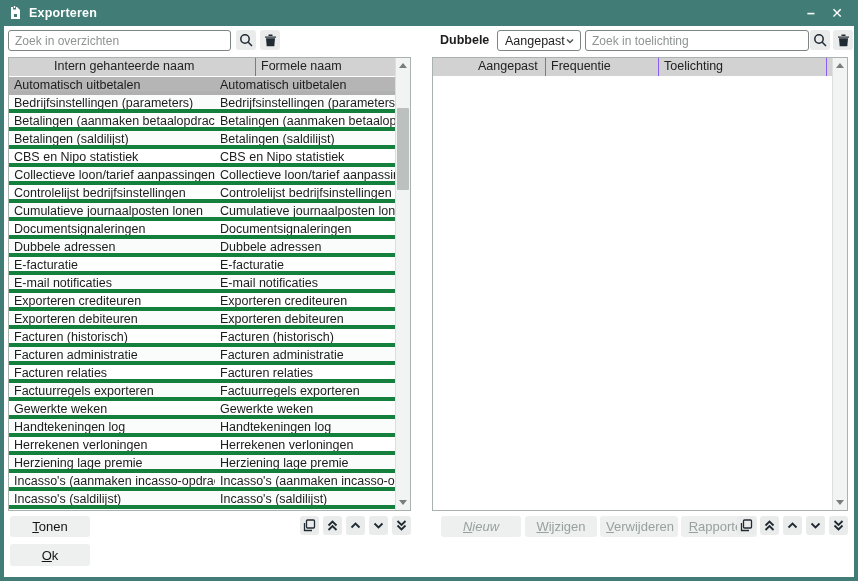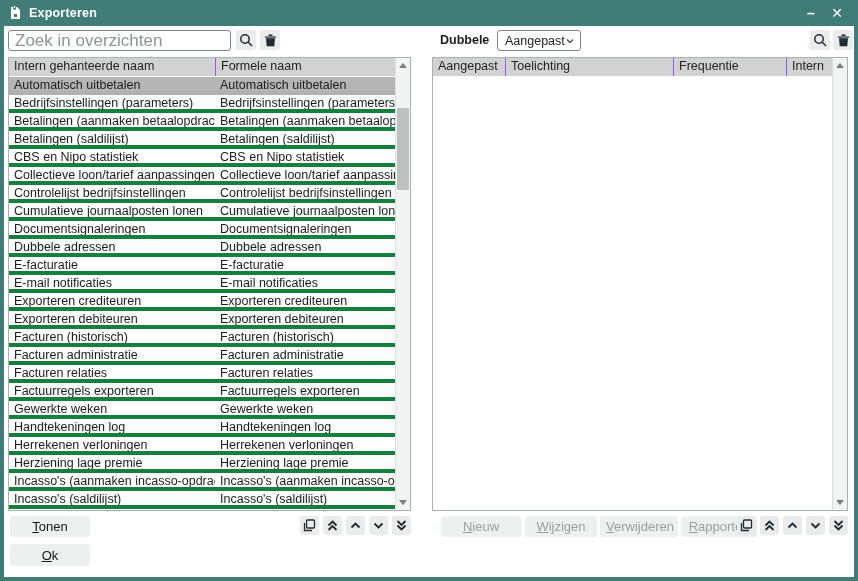--- a/index.html
+++ b/index.html
@@ -7,26 +7,26 @@
   .window{position:relative;width:858px;height:581px;background:#417d76;overflow:hidden;}
   
   .titlebar{position:absolute;left:0;top:0;width:100%;height:26px;display:flex;align-items:center;padding-left:9px;}
   .title-icon{display:flex;align-items:center;}
   .title{color:#ffffff;font-size:12.5px;font-weight:bold;margin-left:7px;letter-spacing:.2px;}
   .win-controls{margin-left:auto;display:flex;align-items:center;margin-right:8px;}
   .win-btn{color:#ffffff;width:26px;height:22px;display:flex;align-items:center;justify-content:center;font-size:14px;font-weight:bold;cursor:default;}
   
   .content{position:absolute;left:4px;top:26px;width:850px;height:551px;background:#ffffff;}
   
-  .search-input{position:absolute;height:21px;border:1px solid #7d8583;border-radius:3px;padding:0 6px;font-size:17px;color:#333;font-family:inherit;outline:none;background:#fff;}
+  .search-input{position:absolute;height:21px;border:1px solid #7d8583;border-radius:3px;padding:0 6px;font-size:12px;color:#333;font-family:inherit;outline:none;background:#fff;}
   .search-input::placeholder{color:#8d9492;}
   .icon-btn{position:absolute;width:20px;height:20px;background:#e9eceb;border:none;border-radius:3px;display:flex;align-items:center;justify-content:center;padding:0;cursor:default;}
   
   .tbl{position:absolute;border:1px solid #aab2b0;background:#fff;}
-  .tbl-header{display:flex;height:18px;background:#d2d2d2;color:#222;font-size:12.5px;}
+  .tbl-header{display:flex;height:18px;background:#d2d2d2;color:#222;font-size:12.5px;padding-left:40px;}
   .tbl-header>div{padding:1px 0 0 5px;overflow:hidden;white-space:nowrap;}
   .tbl-header>div+div{border-left:1px solid #8b5cf6;}
   .tbl-body{position:absolute;left:0;top:19px;bottom:0;overflow:hidden;}
   .lt-row{display:flex;height:18px;line-height:17px;font-size:12.5px;color:#1c1c1c;border-bottom:4px solid #15803d;background:#fff;}
   .lt-row:nth-child(even){background:#fafcfb;}
   .lt-row.selected{background:#b5b5b5;border-bottom-color:#b0b0b0;}
   .lt-row>div{overflow:hidden;white-space:nowrap;padding-left:5px;}
   
   .sbar{position:absolute;right:0;top:0;bottom:0;width:15px;background:#f2f4f3;border-left:1px solid #dcdfde;}
   .sb-up,.sb-down{position:absolute;left:3px;width:0;height:0;border-left:4px solid transparent;border-right:4px solid transparent;}
@@ -106,21 +106,21 @@
     <div style="width:206px;">Betalingen (saldilijst)</div>
     <div style="flex:1;">Betalingen (saldilijst)</div>
   </div>
 
   <div class="lt-row">
     <div style="width:206px;">CBS en Nipo statistiek</div>
     <div style="flex:1;">CBS en Nipo statistiek</div>
   </div>
 
   <div class="lt-row">
-    <div style="width:206px;">Collectieve loon/tarief aanpassingen</div>
+    <div style="width:206px;text-align:right;">Collectieve loon/tarief aanpassingen</div>
     <div style="flex:1;">Collectieve loon/tarief aanpassin...</div>
   </div>
 
   <div class="lt-row">
     <div style="width:206px;">Controlelijst bedrijfsinstellingen</div>
     <div style="flex:1;">Controlelijst bedrijfsinstellingen</div>
   </div>
 
   <div class="lt-row">
     <div style="width:206px;">Cumulatieve journaalposten lonen</div>
@@ -250,49 +250,50 @@
 
     <span class="label-bold" style="left:436px;top:7px;">Dubbele</span>
     <div class="dropdown" style="left:493px;top:4px;width:84px;">
       <span class="dd-label">Aangepast</span>
       <span style="display:flex;">
         <svg width="10" height="10" viewBox="0 0 10 10" fill="none" stroke="#4a524f" stroke-width="1.4">
             <polyline points="2,3.5 5,6.5 8,3.5"></polyline>
           </svg>
       </span>
     </div>
+    <input class="search-input" style="left: 581px; top: 4px; width: 224px;" placeholder="Zoek in toelichting">
     <button class="icon-btn" style="left:806px;top:4px;">
       <svg width="14" height="14" viewBox="0 0 14 14" fill="none" stroke="#202a33" stroke-width="1.5">
           <circle cx="6" cy="6" r="4.2"></circle>
           <line x1="9.3" y1="9.3" x2="13" y2="13"></line>
         </svg>
     </button>
     <button class="icon-btn" style="left:829px;top:4px;">
       <svg width="13" height="14" viewBox="0 0 13 14">
           <path d="M1 3.5h11v1.2H1z" fill="#202a33"></path>
           <path d="M4.5 1.5h4v1.5h-4z" fill="#202a33"></path>
           <path d="M2 5.2h9l-.7 8H2.7z" fill="#202a33"></path>
         </svg>
     </button>
 
     <div class="tbl" style="left:428px;top:31px;width:416px;height:454px;">
       <div class="tbl-header" style="width:399px;">
         <div style="width:72px;">Aangepast</div>
+        <div style="width:113px;">Frequentie</div>
         <div style="width:168px;">Toelichting</div>
-        <div style="width:113px;">Frequentie</div>
         <div style="flex:1;">Intern</div>
       </div>
       <div class="tbl-body" style="width:399px;" id="rt-body"></div>
       <div class="sbar">
         <div class="sb-up"></div>
         <div class="sb-down"></div>
       </div>
     </div>
 
-    <button class="btn disabled" style="left:437px;top:490px;width:80px;"><u>N</u>ieuw</button>
+    <button class="btn disabled" style="left:437px;top:490px;width:80px;font-style:italic;"><u>N</u>ieuw</button>
     <button class="btn disabled" style="left:521px;top:490px;width:72px;"><u>W</u>ijzigen</button>
     <button class="btn disabled" style="left:596px;top:490px;width:78px;"><u>V</u>erwijderen</button>
     <button class="btn disabled" style="left:677px;top:490px;width:76px;"><u>R</u>apporten</button>
 
     <div class="chev-group" style="right:6px;top:490px;">
       <button class="chev-btn">
         <svg width="13" height="13" viewBox="0 0 13 13" fill="none" stroke="#202a33" stroke-width="1.3">
             <rect x="3.5" y="1" width="8" height="8" rx="1"></rect>
             <path d="M1.5 4v7.5h7.5"></path>
           </svg>

